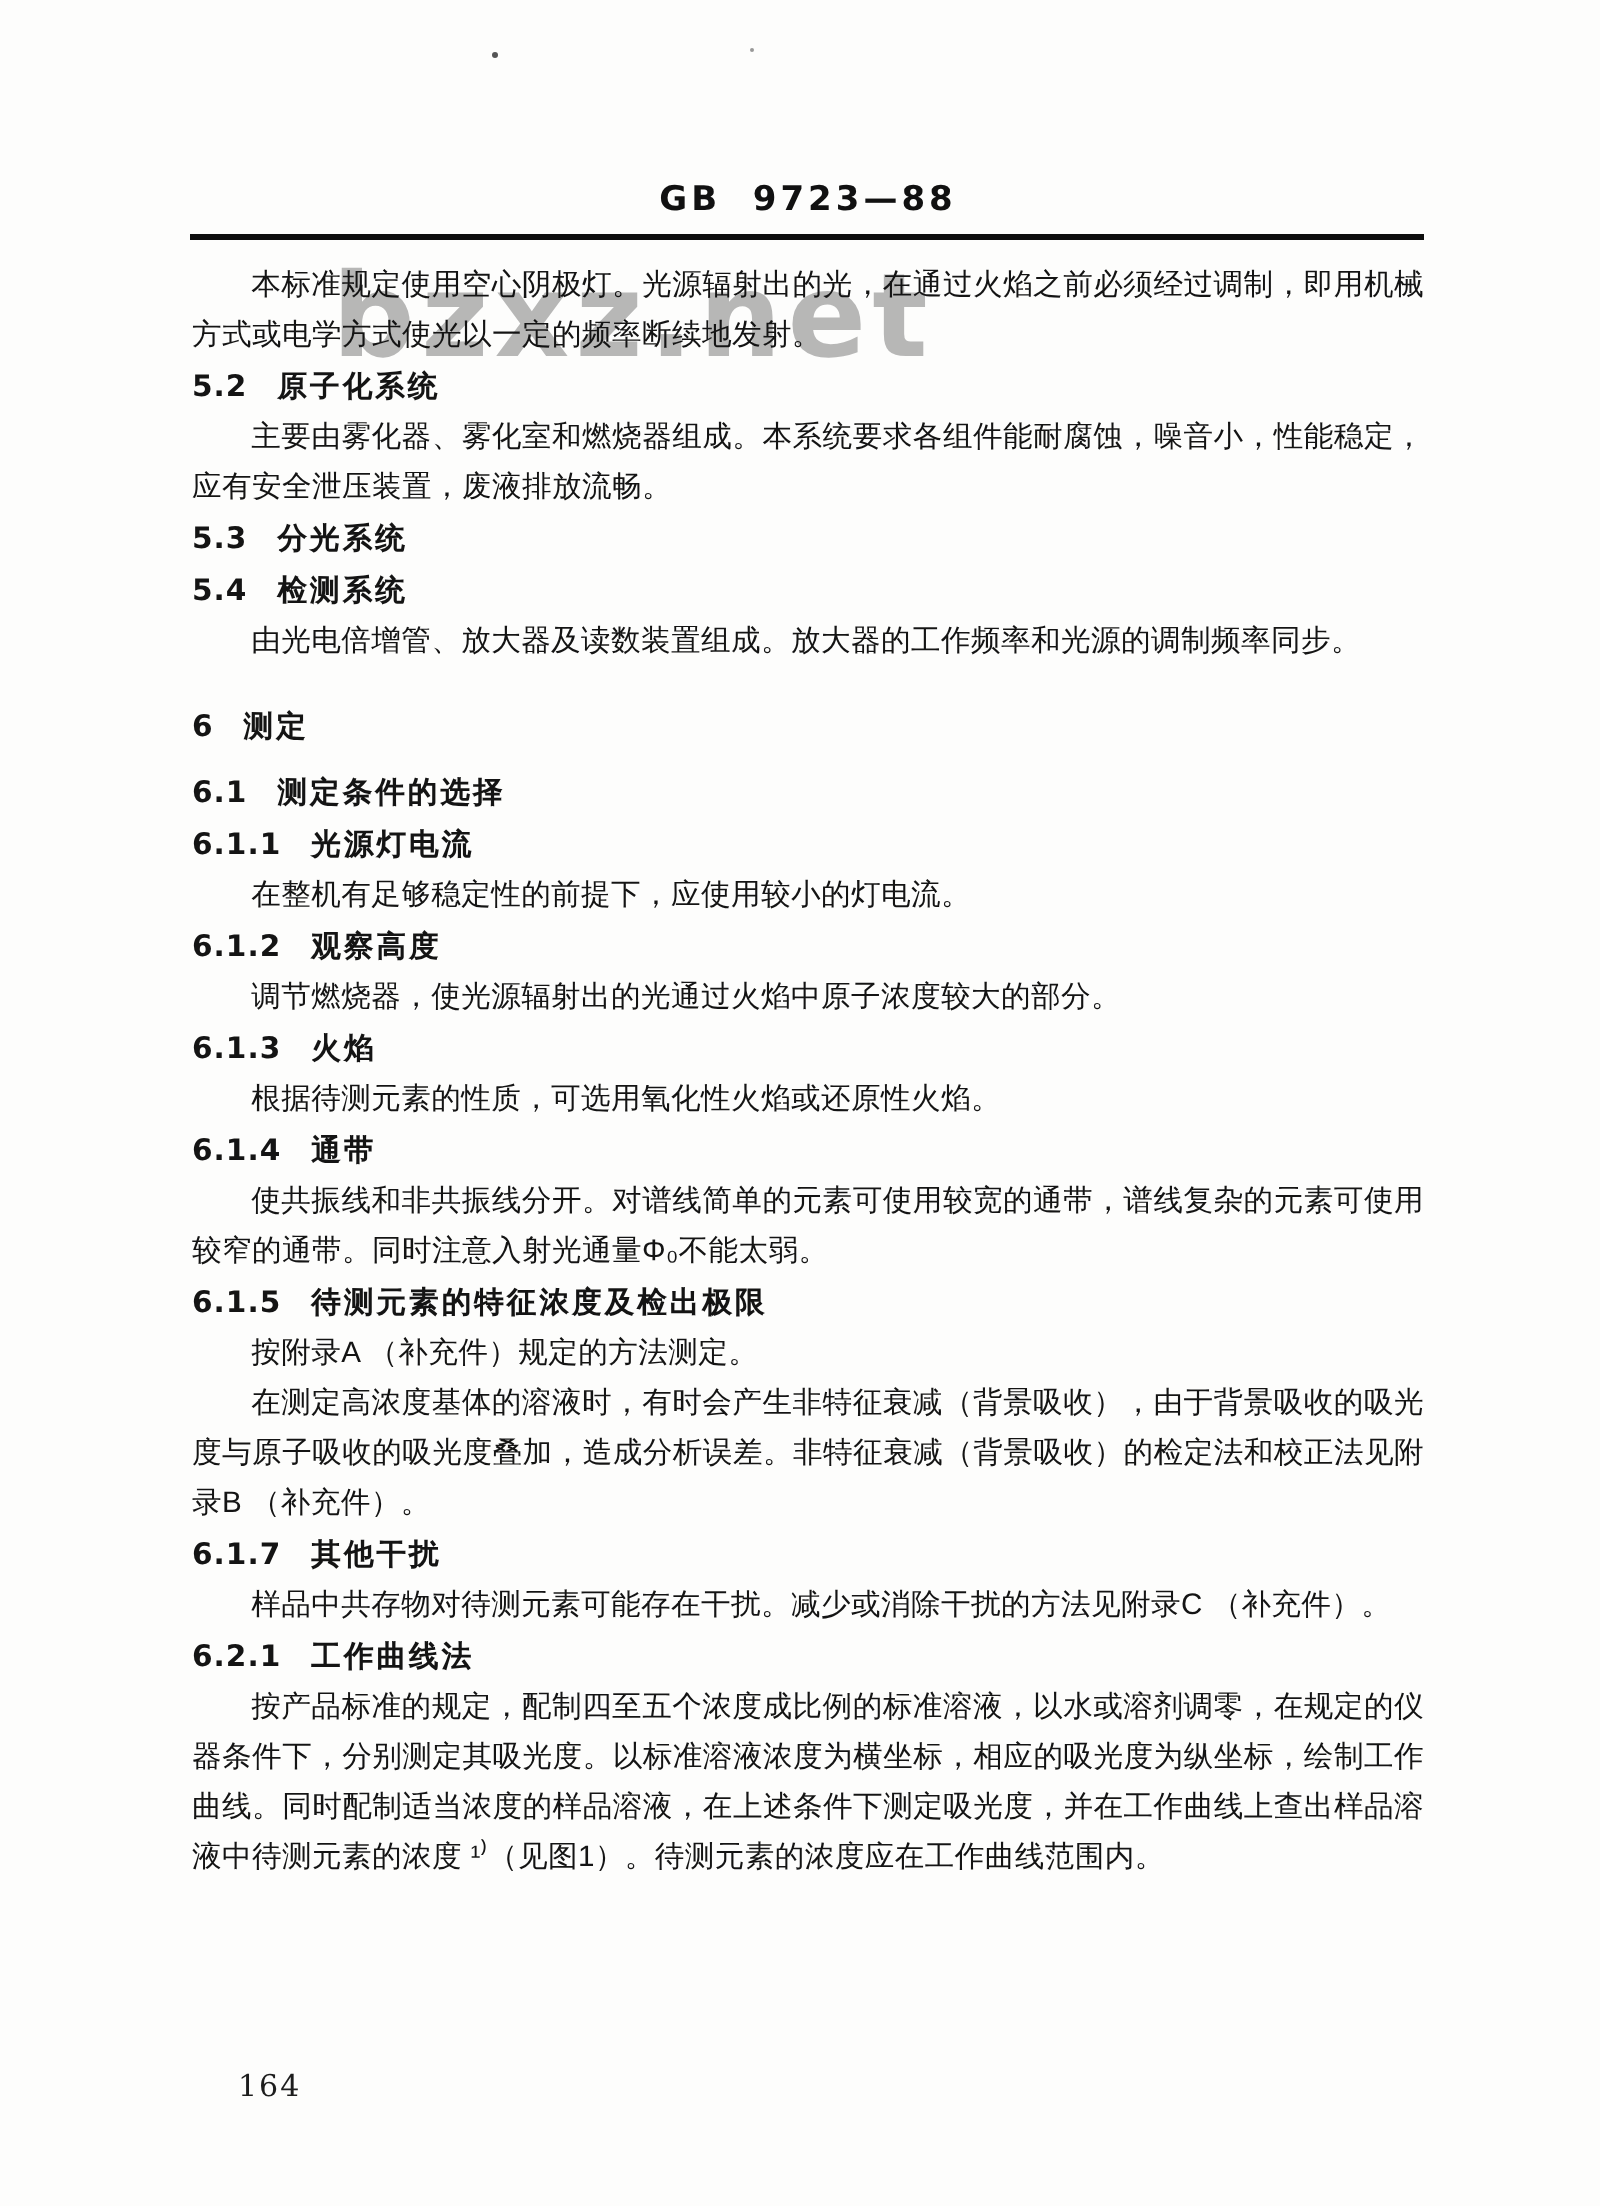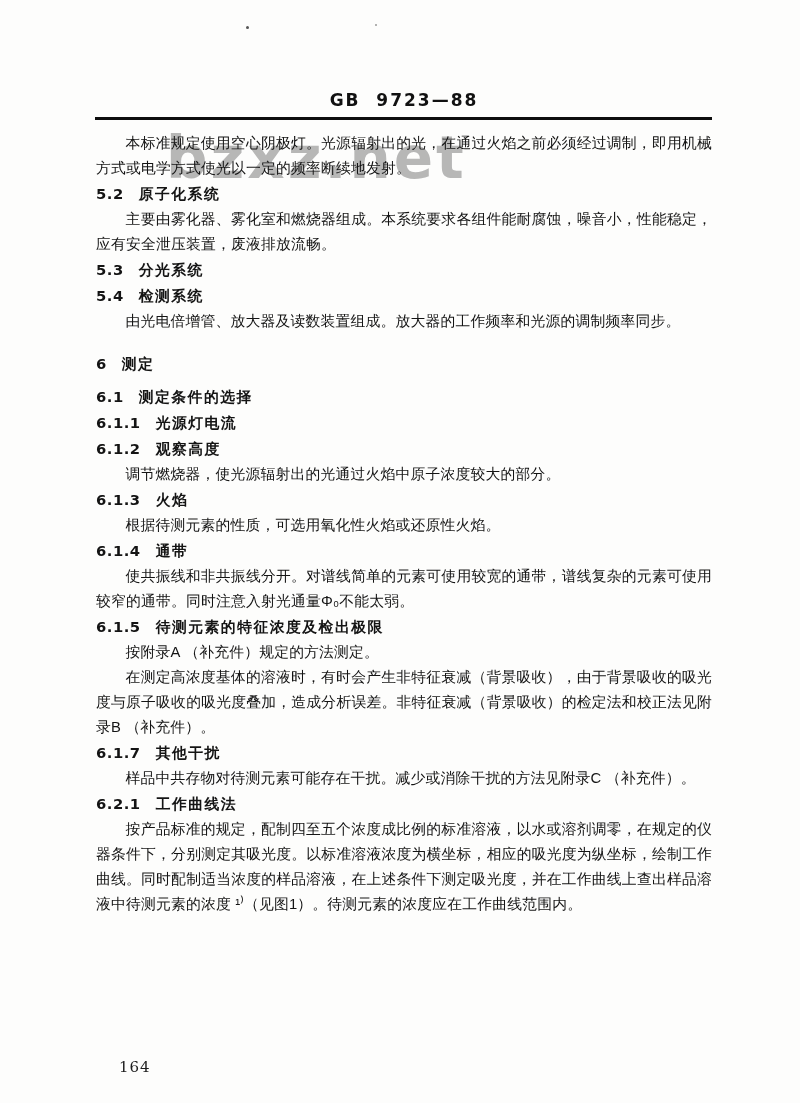--- a/index.html
+++ b/index.html
@@ -39,21 +39,21 @@
   .watermark {
     position:absolute; top:124px; left:166px;
     font-size:58px; font-weight:bold; letter-spacing:3px;
     color:#737373; opacity:0.5; z-index:1;
     font-family:"DejaVu Sans", sans-serif;
     user-select:none;
   }
   .page-number {
     position:absolute; top:1034px; left:119px;
     font-size:15px; letter-spacing:1px; color:#1d1d1d;
-    font-family:"DejaVu Serif", serif; z-index:2;margin-top:24px;
+    font-family:"DejaVu Serif", serif; z-index:2;
   }
   .speck { position:absolute; background:#555; border-radius:50%; z-index:2; }
   .speck-a { top:26px; left:246px; width:3px; height:3px; }
   .speck-b { top:24px; left:375px; width:2px; height:2px; opacity:.6; }
 </style>
 </head>
 <body>
 
 <div class="page">
   <div class="watermark">bzxz.net</div>
@@ -64,20 +64,21 @@
   <div class="content">
       <div class="paragraph">本标准规定使用空心阴极灯。光源辐射出的光，在通过火焰之前必须经过调制，即用机械方式或电学方式使光以一定的频率断续地发射。</div>
       <div class="heading"><span class="num">5.2</span><span class="ht">原子化系统</span></div>
       <div class="paragraph">主要由雾化器、雾化室和燃烧器组成。本系统要求各组件能耐腐蚀，噪音小，性能稳定，应有安全泄压装置，废液排放流畅。</div>
       <div class="heading"><span class="num">5.3</span><span class="ht">分光系统</span></div>
       <div class="heading"><span class="num">5.4</span><span class="ht">检测系统</span></div>
       <div class="paragraph">由光电倍增管、放大器及读数装置组成。放大器的工作频率和光源的调制频率同步。</div>
       <div class="heading chapter"><span class="num">6</span><span class="ht">测定</span></div>
       <div class="heading"><span class="num">6.1</span><span class="ht">测定条件的选择</span></div>
       <div class="heading"><span class="num">6.1.1</span><span class="ht">光源灯电流</span></div>
+      <div class="paragraph">在整机有足够稳定性的前提下，应使用较小的灯电流。</div>
       <div class="heading"><span class="num">6.1.2</span><span class="ht">观察高度</span></div>
       <div class="paragraph">调节燃烧器，使光源辐射出的光通过火焰中原子浓度较大的部分。</div>
       <div class="heading"><span class="num">6.1.3</span><span class="ht">火焰</span></div>
       <div class="paragraph">根据待测元素的性质，可选用氧化性火焰或还原性火焰。</div>
       <div class="heading"><span class="num">6.1.4</span><span class="ht">通带</span></div>
       <div class="paragraph">使共振线和非共振线分开。对谱线简单的元素可使用较宽的通带，谱线复杂的元素可使用较窄的通带。同时注意入射光通量Φ₀不能太弱。</div>
       <div class="heading"><span class="num">6.1.5</span><span class="ht">待测元素的特征浓度及检出极限</span></div>
       <div class="paragraph">按附录A （补充件）规定的方法测定。</div>
       <div class="paragraph">在测定高浓度基体的溶液时，有时会产生非特征衰减（背景吸收），由于背景吸收的吸光度与原子吸收的吸光度叠加，造成分析误差。非特征衰减（背景吸收）的检定法和校正法见附录B （补充件）。</div>
       <div class="heading"><span class="num">6.1.7</span><span class="ht">其他干扰</span></div>

